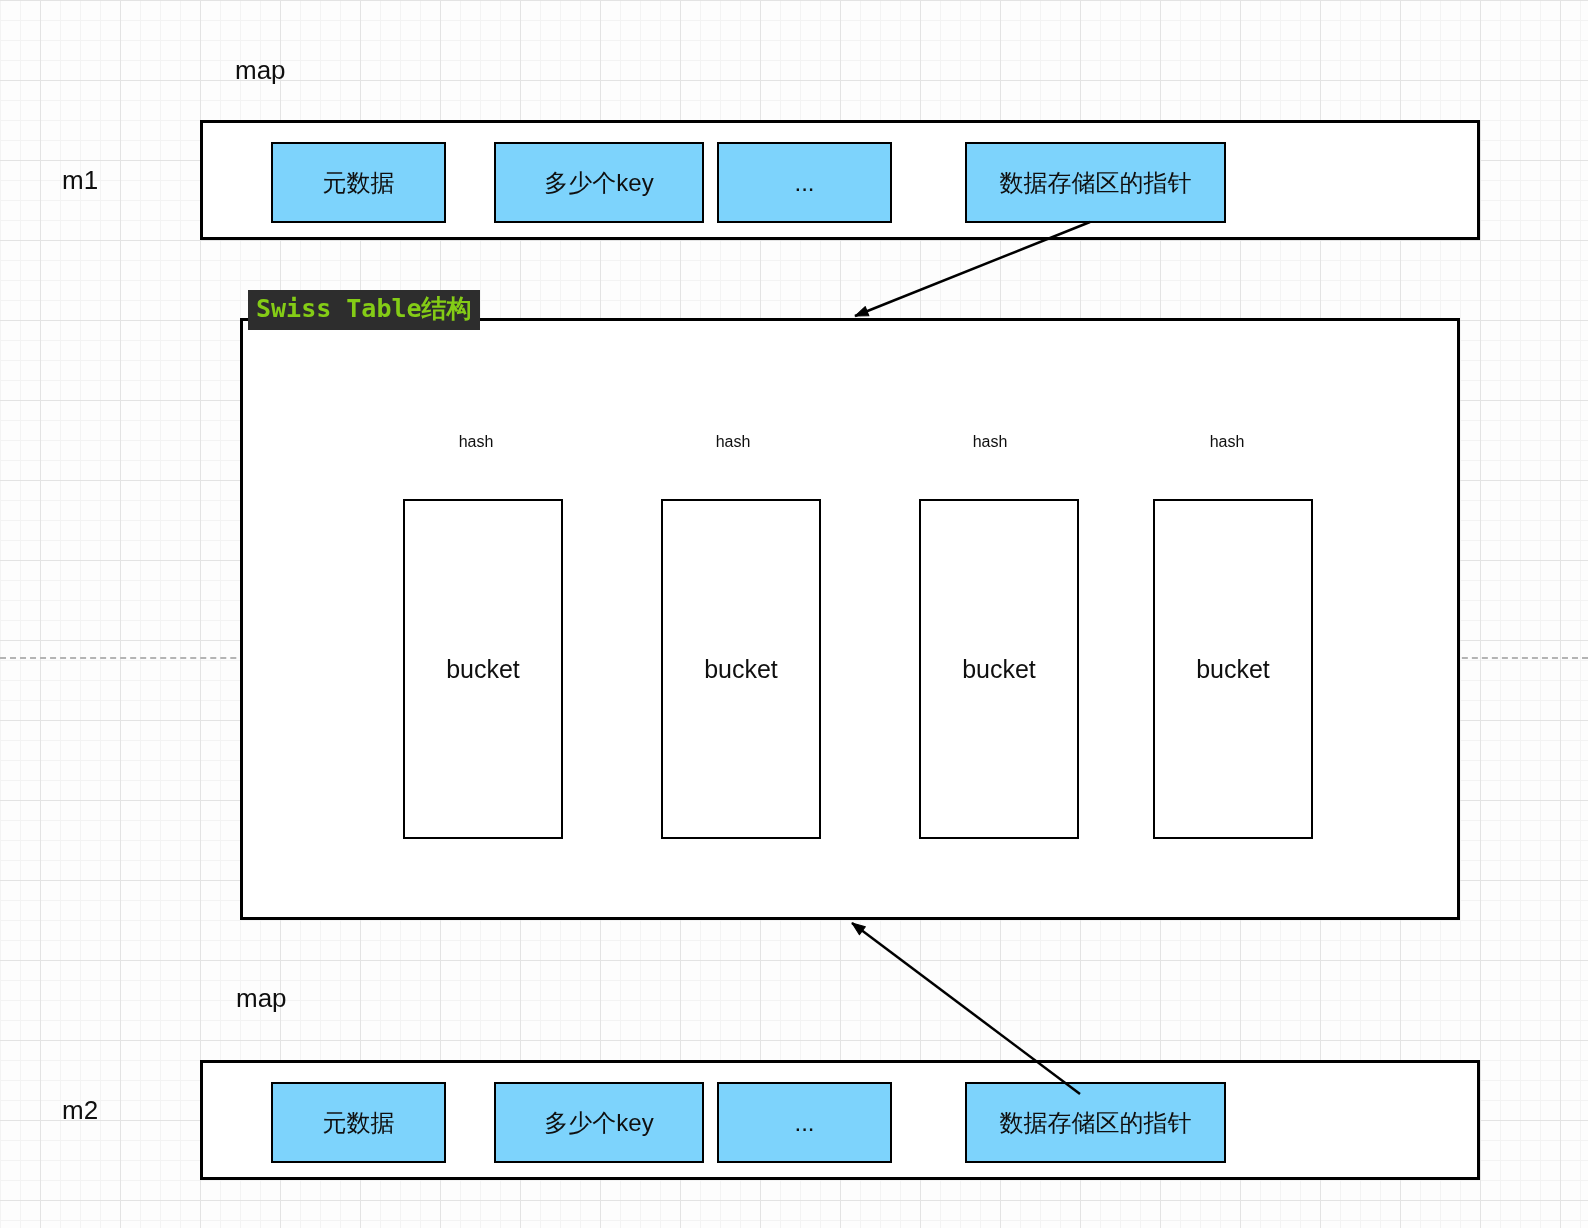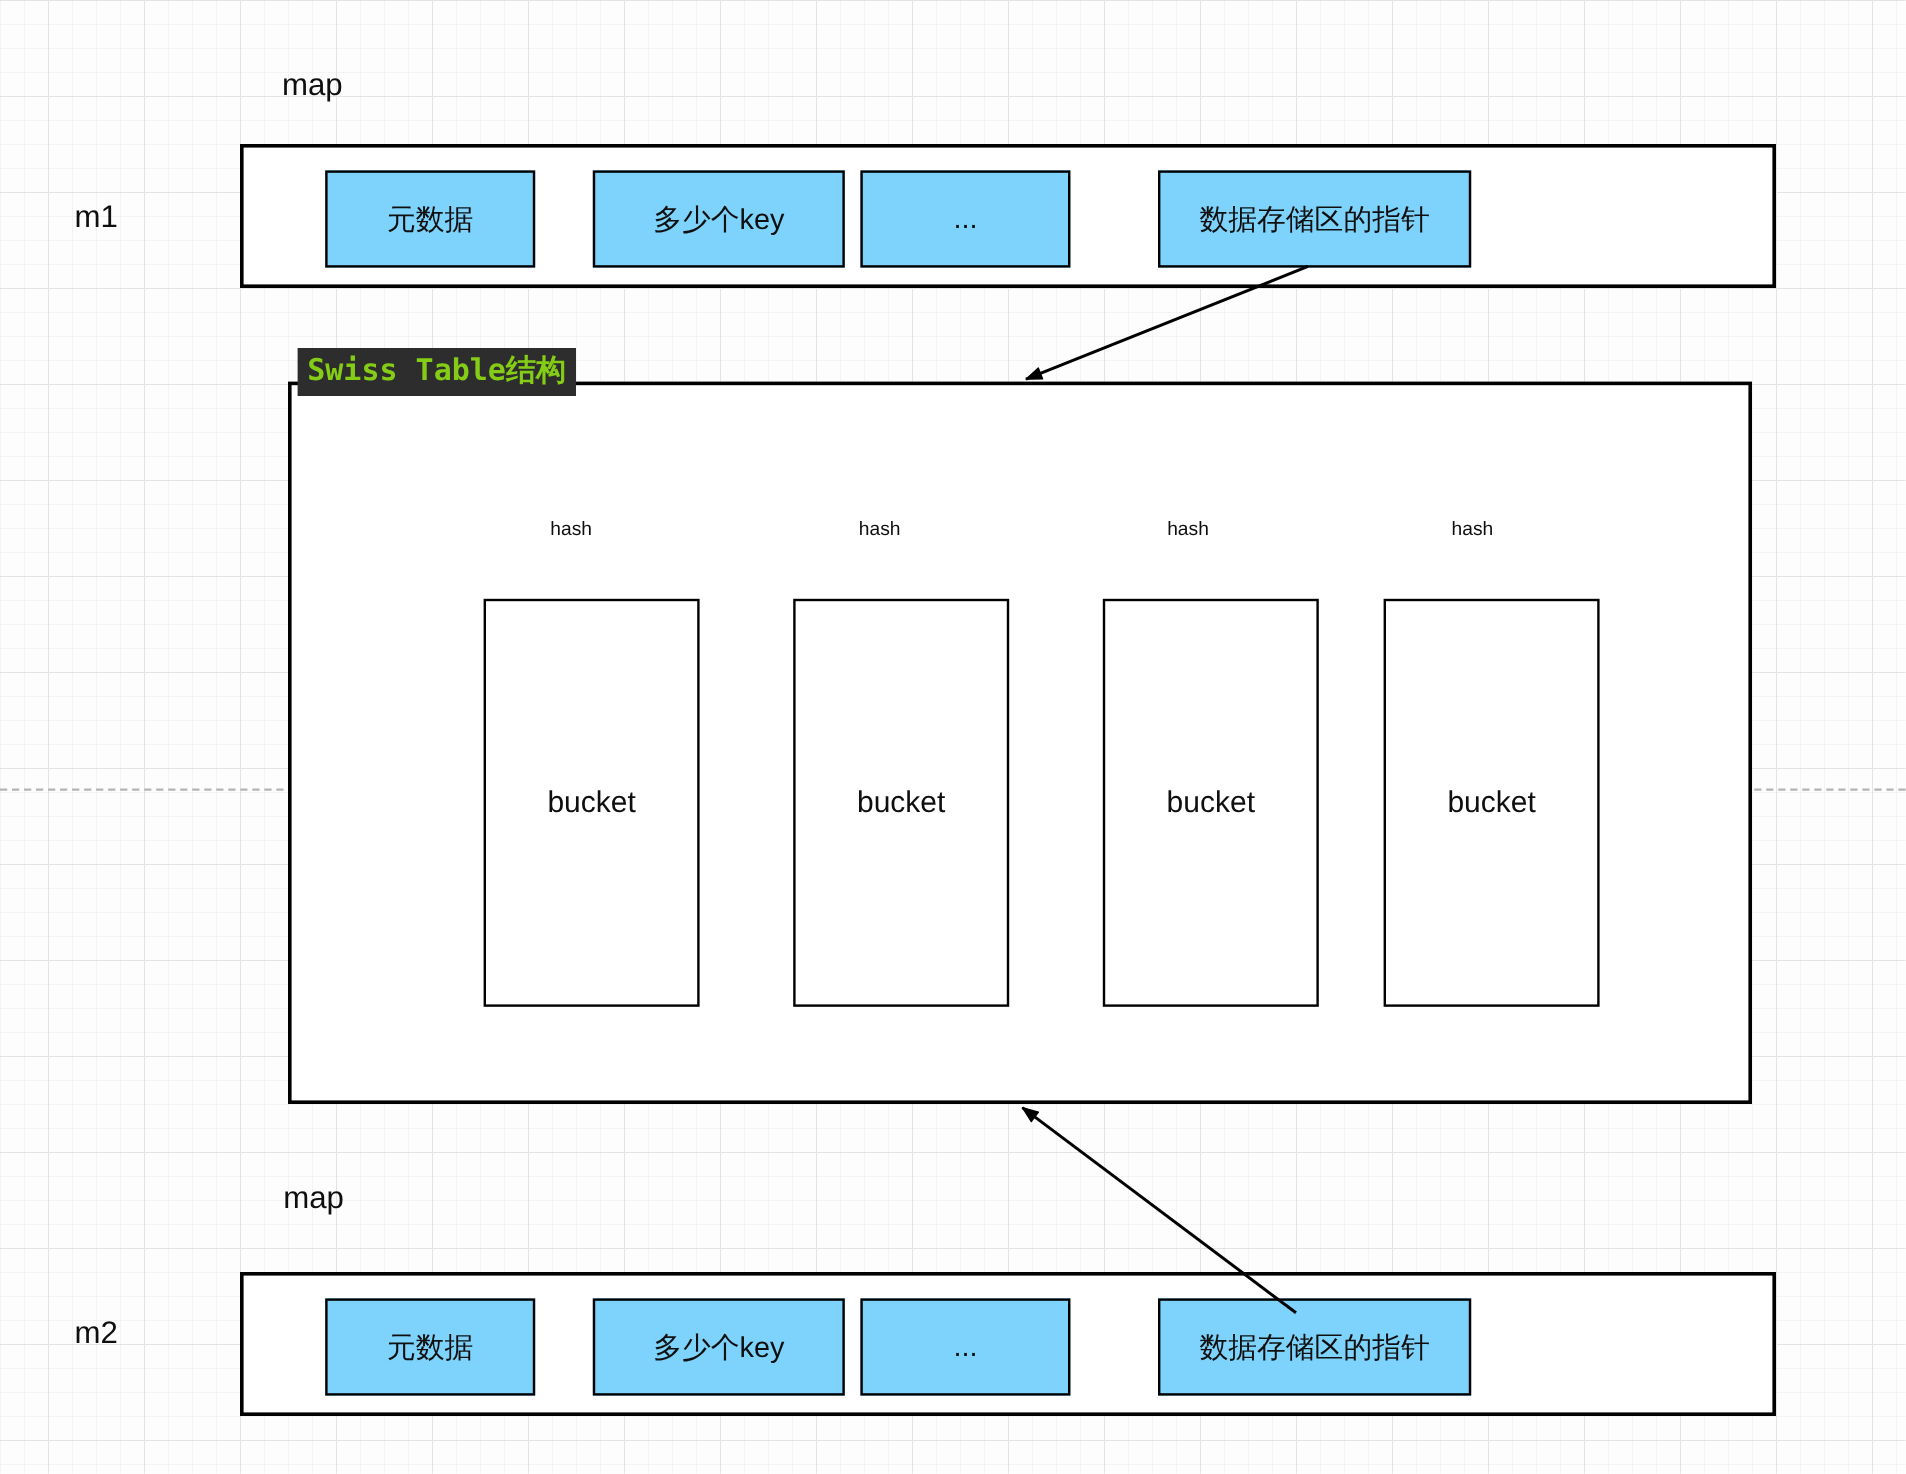--- a/index.html
+++ b/index.html
@@ -43,21 +43,21 @@
   }
   .hash-lbl{
     position:absolute;top:112px;width:120px;text-align:center;
     font-size:16px;
   }
   .hash-lbl.h1{left:173px;}
   .hash-lbl.h2{left:430px;}
   .hash-lbl.h3{left:687px;}
   .hash-lbl.h4{left:924px;}
   .bucket{
-    position:absolute;top:178px;width:180px;height:340px;box-sizing:border-box;
+    position:absolute;top:178px;width:160px;height:340px;box-sizing:border-box;
     background:#fff;border:2.5px solid #000;
     display:flex;align-items:center;justify-content:center;
     font-size:25px;
   }
   .bucket.b1{left:160px;}
   .bucket.b2{left:418px;}
   .bucket.b3{left:676px;}
   .bucket.b4{left:910px;}
   .dashed-line{
     left:0;top:657px;width:1588px;height:0;

